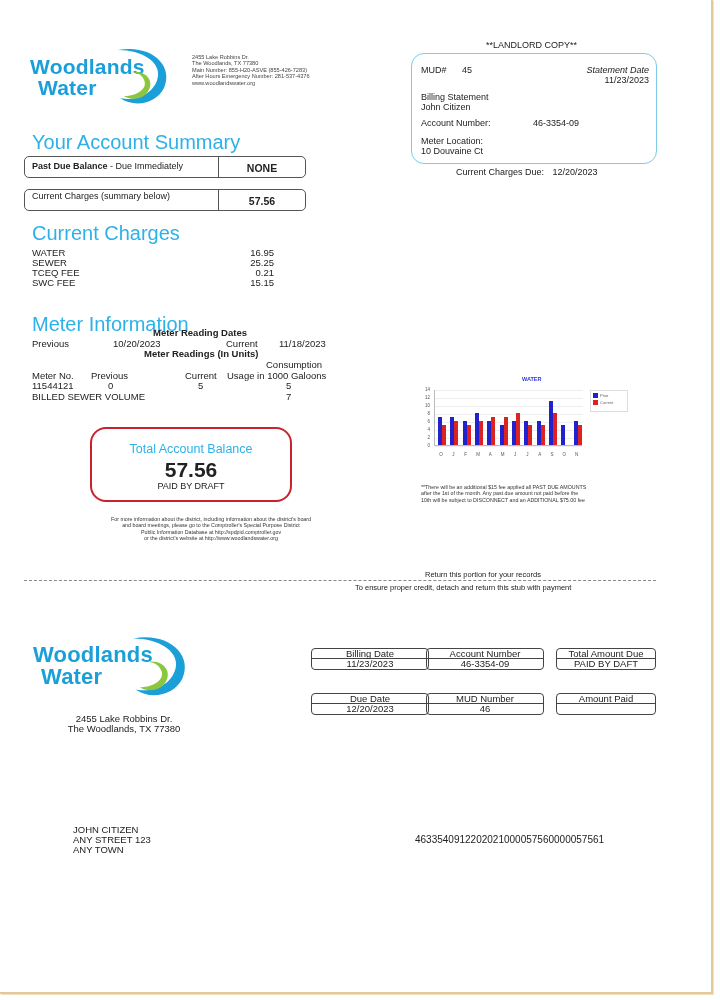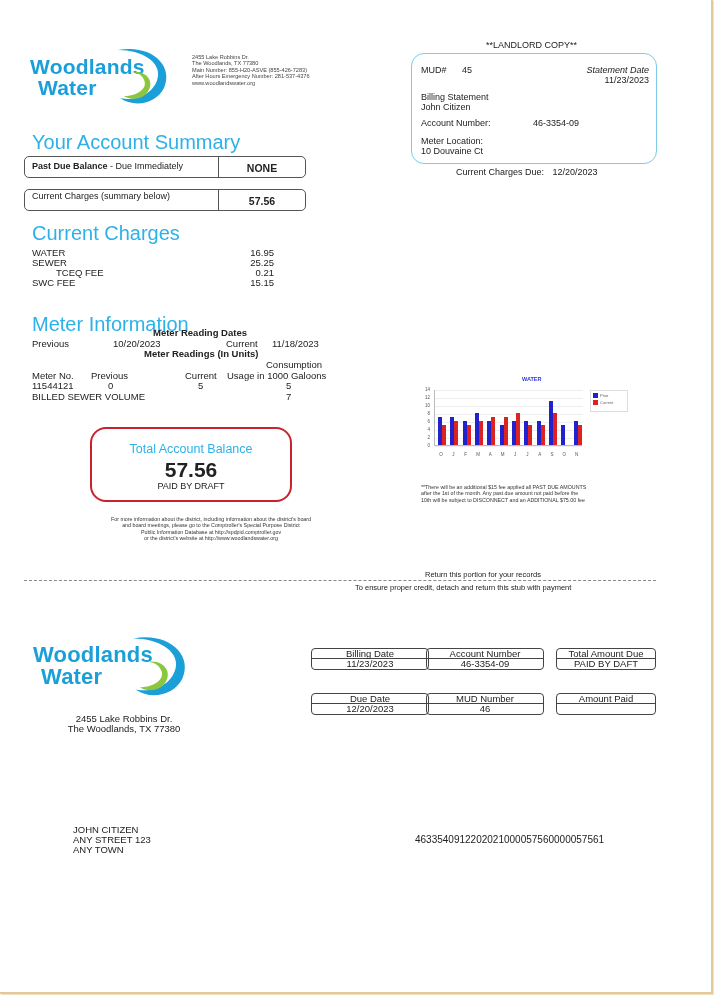--- a/index.html
+++ b/index.html
@@ -93,37 +93,37 @@
   <div class="abs blue-title" style="left:32px; top:222px;">Current Charges</div>
   <div class="abs sm" style="left:32px; top:248px; width:242px;">
     <div style="display:flex; justify-content:space-between;">
         <span>WATER</span>
         <span>16.95</span>
       </div>
     <div style="display:flex; justify-content:space-between;">
         <span>SEWER</span>
         <span>25.25</span>
       </div>
-    <div style="display:flex; justify-content:space-between;margin-left:24px;">
+    <div style="display:flex; justify-content:space-between;">
         <span>TCEQ FEE</span>
         <span>0.21</span>
       </div>
     <div style="display:flex; justify-content:space-between;">
         <span>SWC FEE</span>
         <span>15.15</span>
       </div>
   </div>
 
   <div class="abs blue-title" style="left:32px; top:313px;">Meter Information</div>
   <div class="abs sm" style="left:0; top:0; width:360px; height:420px;">
     <b class="abs" style="left:153px; top:328px;">Meter Reading Dates</b>
     <span class="abs" style="left:32px; top:339px;">Previous</span>
     <span class="abs" style="left:113px; top:339px;">10/20/2023</span>
     <span class="abs" style="left:226px; top:339px;">Current</span>
-    <span class="abs" style="left:272px; top:339px;">11/18/2023</span>
+    <span class="abs" style="left:279px; top:339px;">11/18/2023</span>
     <b class="abs" style="left:144px; top:349px;">Meter Readings (In Units)</b>
     <span class="abs" style="left:266px; top:360px;">Consumption</span>
     <span class="abs" style="left:32px; top:371px;">Meter No.</span>
     <span class="abs" style="left:91px; top:371px;">Previous</span>
     <span class="abs" style="left:185px; top:371px;">Current</span>
     <span class="abs" style="left:227px; top:371px;">Usage in 1000 Galoons</span>
     <span class="abs" style="left:32px; top:381px;">11544121</span>
     <span class="abs" style="left:108px; top:381px;">0</span>
     <span class="abs" style="left:198px; top:381px;">5</span>
     <span class="abs" style="left:286px; top:381px;">5</span>

